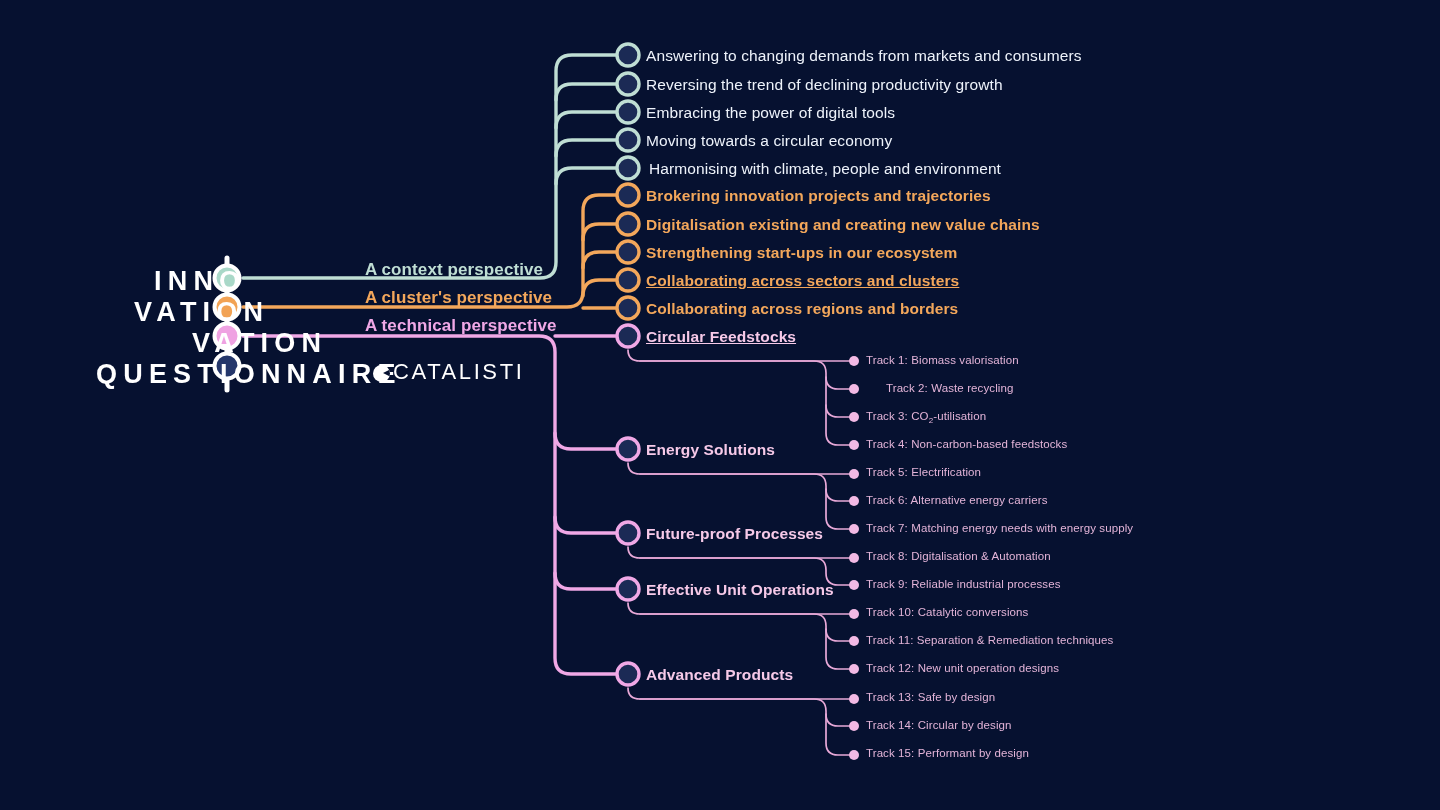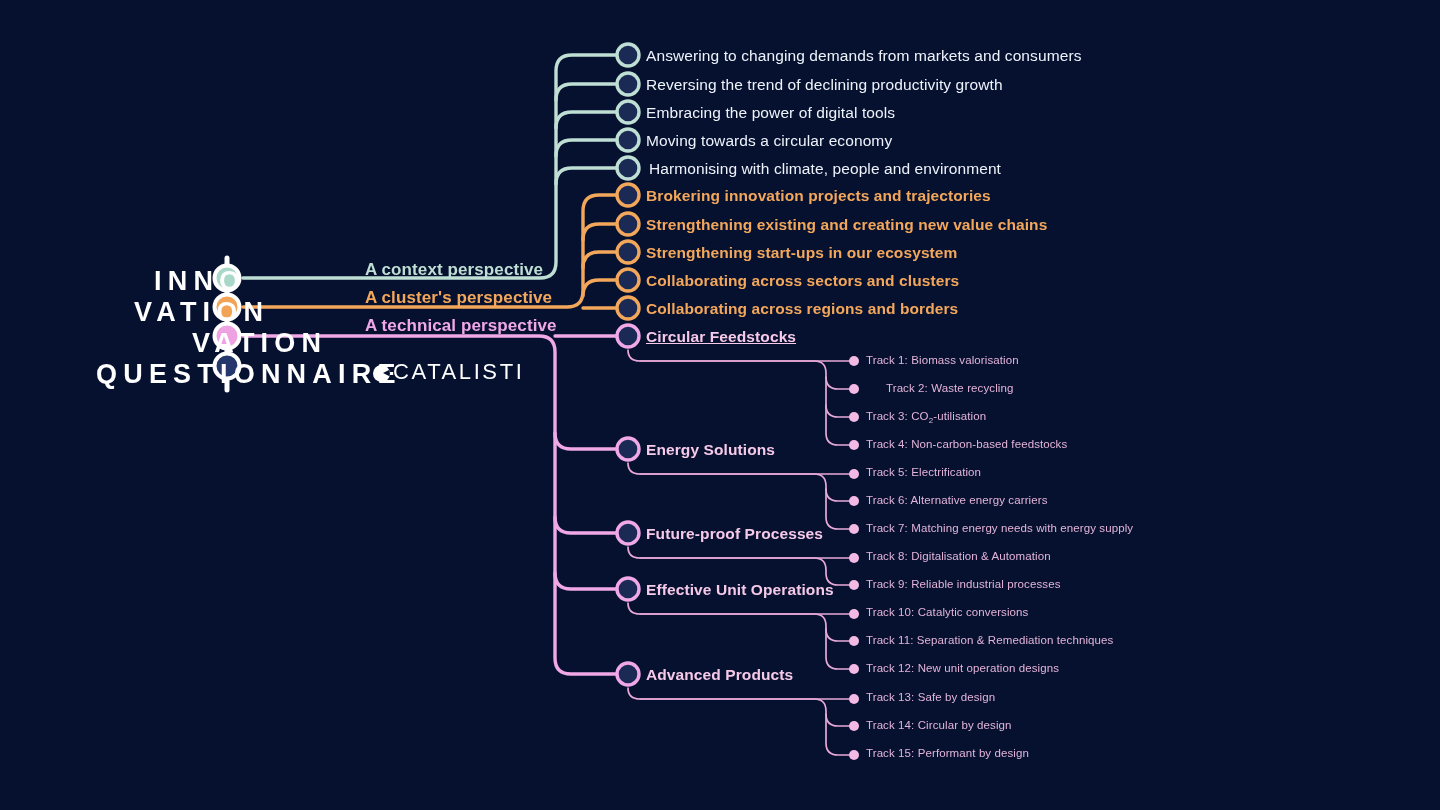--- a/index.html
+++ b/index.html
@@ -244,23 +244,23 @@
   <div class="persp persp-b" style="left:365px; top:288px;">A cluster's perspective</div>
   <div class="persp persp-c" style="left:365px; top:316px;">A technical perspective</div>
 
   <div class="lbl lbl-context" style="left:646px; top:48px;">Answering to changing demands from markets and consumers</div>
   <div class="lbl lbl-context" style="left:646px; top:77px;">Reversing the trend of declining productivity growth</div>
   <div class="lbl lbl-context" style="left:646px; top:105px;">Embracing the power of digital tools</div>
   <div class="lbl lbl-context" style="left:646px; top:133px;">Moving towards a circular economy</div>
   <div class="lbl lbl-context" style="left:649px; top:161px;">Harmonising with climate, people and environment</div>
 
   <div class="lbl lbl-cluster" style="left:646px; top:188px;">Brokering innovation projects and trajectories</div>
-  <div class="lbl lbl-cluster" style="left:646px; top:217px;">Strengthening existing and creating new value chains</div>
+  <div class="lbl lbl-cluster" style="left:646px; top:217px;">Digitalisation existing and creating new value chains</div>
   <div class="lbl lbl-cluster" style="left:646px; top:245px;">Strengthening start-ups in our ecosystem</div>
-  <div class="lbl lbl-cluster" style="left:646px; top:273px;">Collaborating across sectors and clusters</div>
+  <div class="lbl lbl-cluster" style="left:646px; top:273px;text-decoration:underline;">Collaborating across sectors and clusters</div>
   <div class="lbl lbl-cluster" style="left:646px; top:301px;">Collaborating across regions and borders</div>
 
   <div class="lbl lbl-cat" style="left:646px; top:329px;text-decoration:underline;">Circular Feedstocks</div>
   <div class="lbl lbl-cat" style="left:646px; top:442px;">Energy Solutions</div>
   <div class="lbl lbl-cat" style="left:646px; top:526px;">Future-proof Processes</div>
   <div class="lbl lbl-cat" style="left:646px; top:582px;">Effective Unit Operations</div>
   <div class="lbl lbl-cat" style="left:646px; top:667px;">Advanced Products</div>
 
   <div class="lbl lbl-track" style="left:866px; top:355px;">Track 1: Biomass valorisation</div>
   <div class="lbl lbl-track" style="left:866px; top:383px;margin-left:20px;">Track 2: Waste recycling</div>

